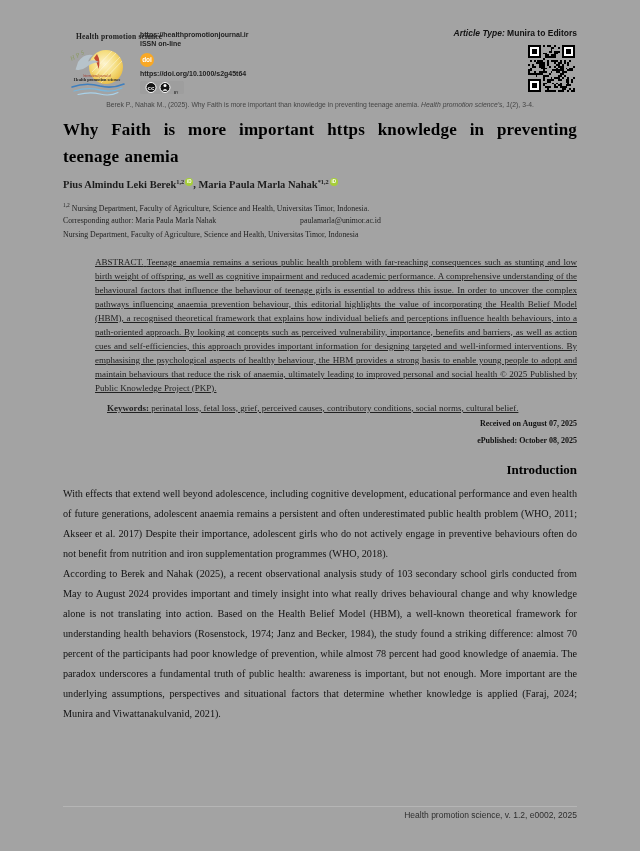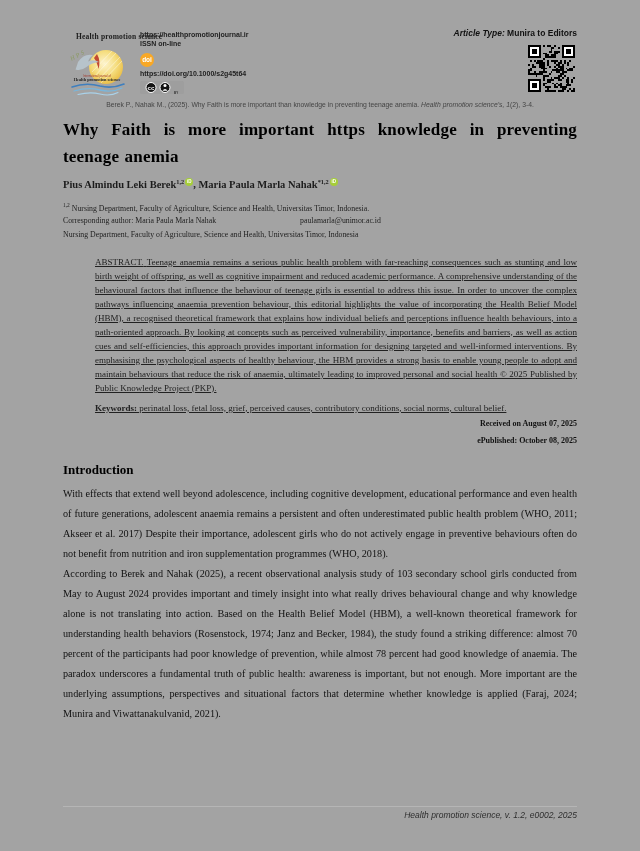--- a/index.html
+++ b/index.html
@@ -28,29 +28,29 @@
   .orcid{display:inline-block;width:8px;height:8px;border-radius:50%;background:#a6ce39;
          color:#fff;font:bold 4.5px "Liberation Sans",sans-serif;text-align:center;line-height:8px;
          vertical-align:super;margin-left:1px;}
   
   .affil{margin-top:9px;font-size:7.8px;line-height:12.5px;color:#222;}
   .affil sup{font-size:70%;}
   .email{margin-left:84px;}
   .affil .l3{margin-top:2px;}
   
   .abstract{margin:13px 0 0 32px;font-size:9px;line-height:14px;text-align:justify;color:#212121;text-decoration:underline;}
-  .abstract .kw{margin-top:6px;}
+  .abstract .kw{margin-top:6px;margin-left:12px;}
   .abstract b{font-weight:bold;}
   
   .dates{text-align:right;font-size:8px;font-weight:bold;line-height:17px;color:#111;}
   
-  h2{margin:13px 0 6px;font-size:13px;font-weight:bold;color:#000;}
+  h2{margin:13px 0 6px;font-size:13px;font-weight:bold;color:#000;text-align:right;}
   p.body{margin:0;font-size:10.2px;line-height:20px;text-align:justify;color:#111;}
   
-  footer{position:absolute;left:63px;right:63px;top:806px;font-style:italic;}
+  footer{position:absolute;left:63px;right:63px;top:806px;}
   .rule{border-top:1px solid #b5b5b5;}
   .ftext{margin-top:3px;text-align:right;font-family:"Liberation Sans","DejaVu Sans",sans-serif;
          font-size:8.5px;color:#2e2e2e;}
 </style>
 </head>
 <body>
 
 <div class="page">
 
   <header>

